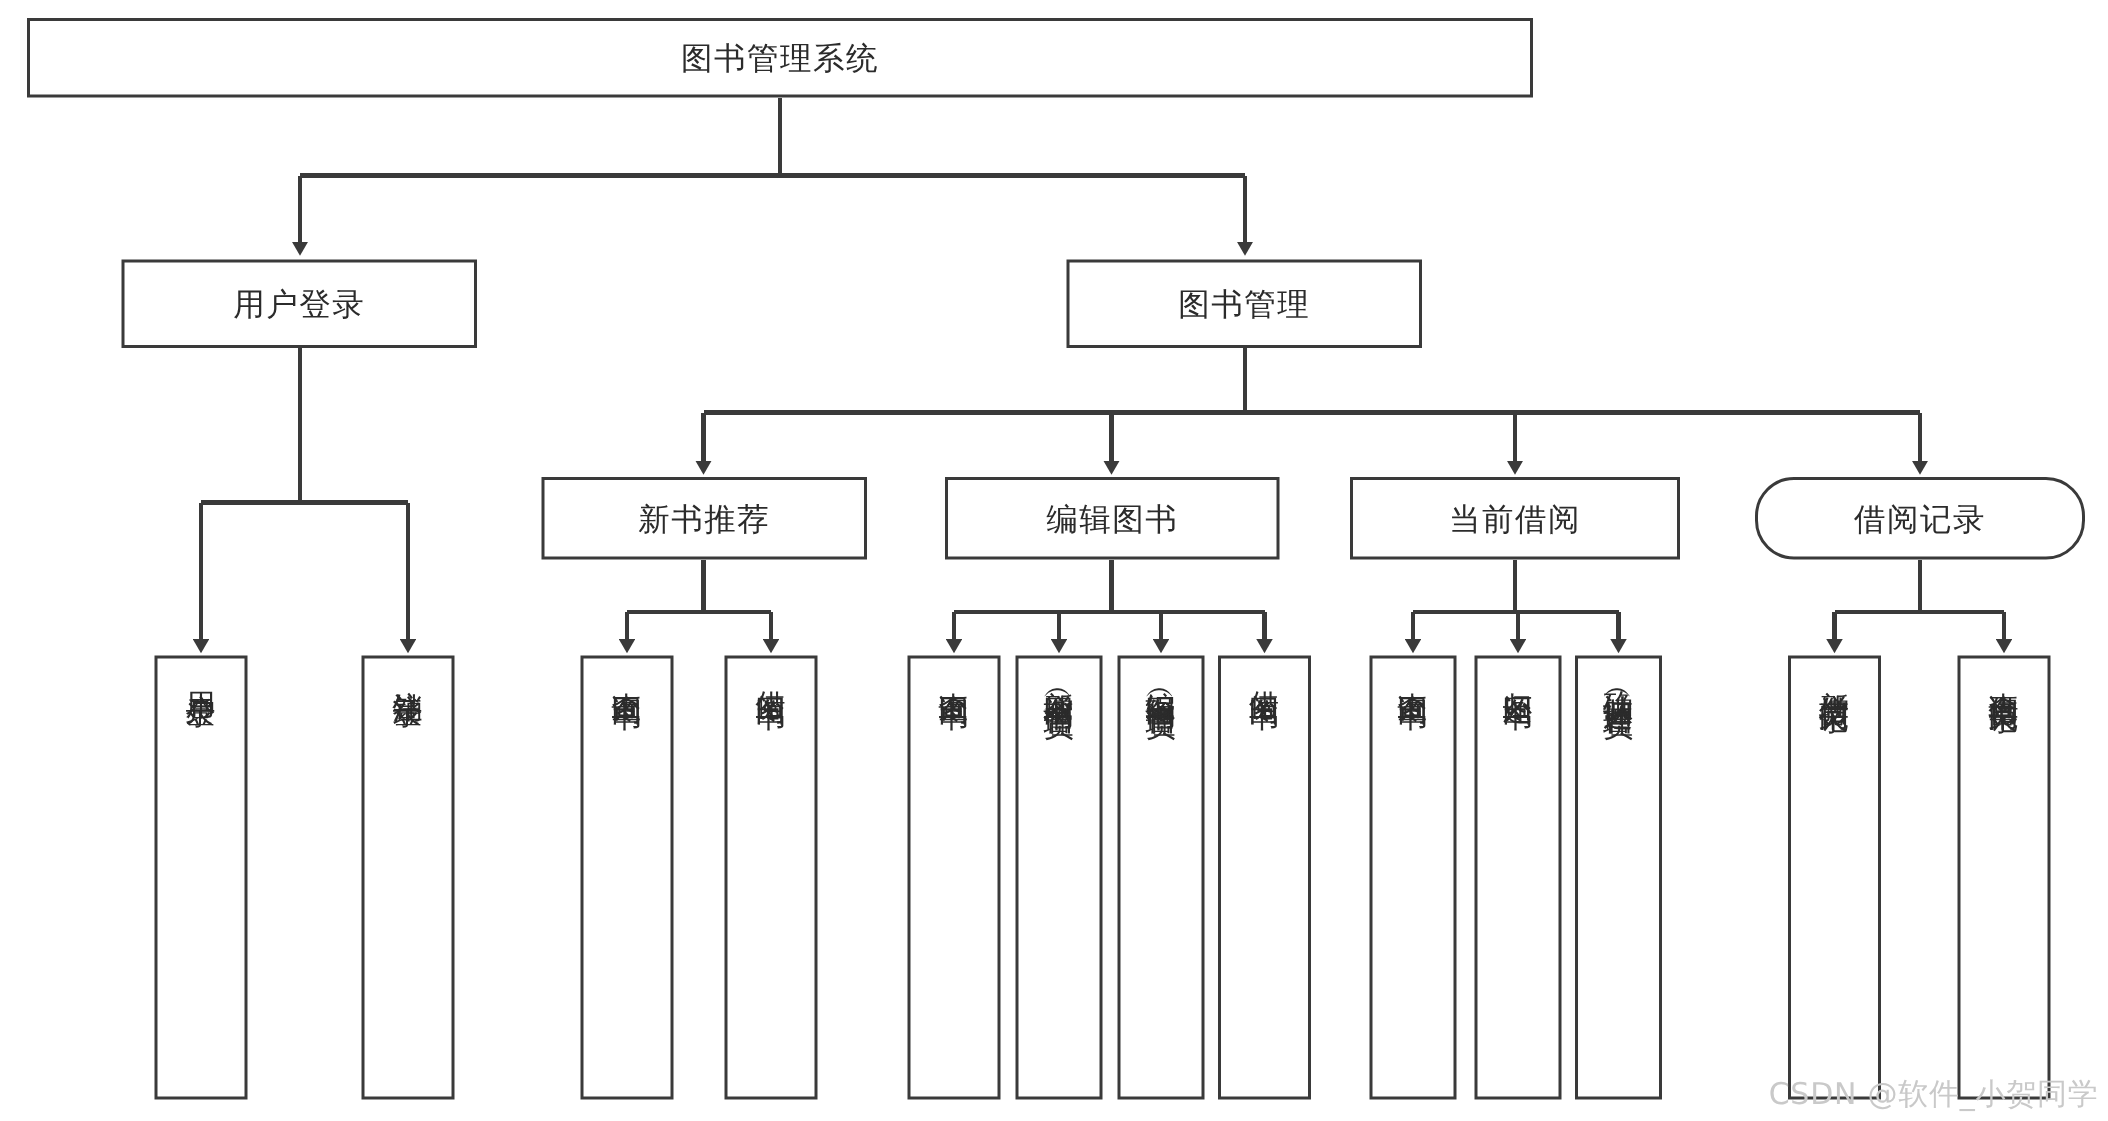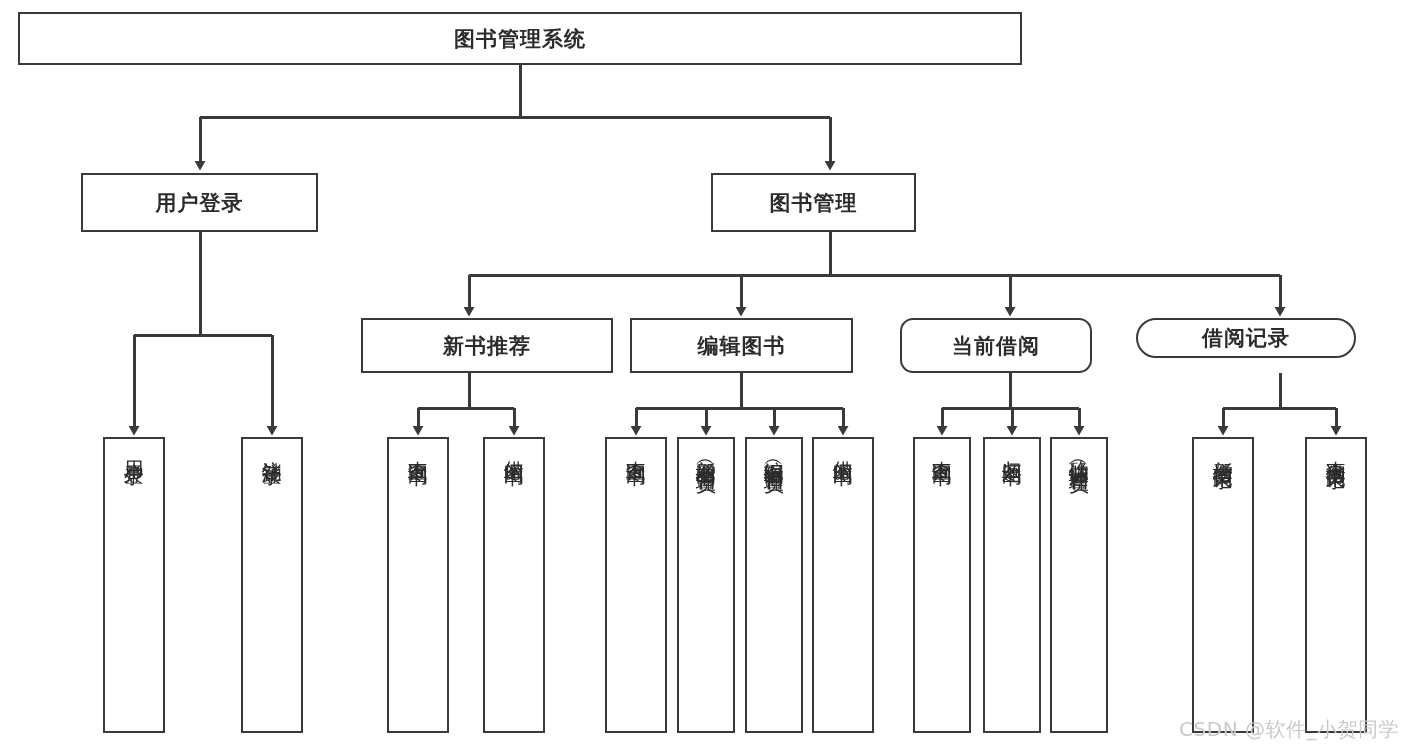--- a/index.html
+++ b/index.html
@@ -5,21 +5,21 @@
   html,body{margin:0;padding:0;background:#ffffff;}
   body{width:1405px;height:747px;overflow:hidden;
        font-family:"DejaVu Sans","Liberation Sans",sans-serif;}
   #stage{position:relative;width:1405px;height:747px;background:#fff;}
   svg#wires{position:absolute;left:0;top:0;width:1405px;height:747px;}
 
   .node{position:absolute;box-sizing:border-box;background:#ffffff;
         border:2.5px solid #3a3a3a;display:flex;align-items:center;
         justify-content:center;color:#2b2b2b;}
   .node.h{ 
-        font-size:21px;letter-spacing:1px;font-weight:bold;}
+        font-size:21px;letter-spacing:1px;}
   .node.root{font-size:21px;}
   .node.v{ 
         align-items:flex-start;padding-top:6px;}
   .vtext{writing-mode:vertical-rl;text-orientation:upright;
          font-size:20px;line-height:1.12;letter-spacing:2px;
          white-space:nowrap;text-align:center;}
   .vwrap{width:100%;display:flex;justify-content:center;}
 
   .watermark{position:absolute;right:6px;bottom:4px;font-size:20px;
              color:#c9c9c9;letter-spacing:0.5px;white-space:nowrap;}
@@ -79,34 +79,34 @@
     </g>
   </svg>
 
   <div class="node h root" id="n-root" style="left: 18px; top: 12px; width: 1004px; height: 53px;">
       <span>图书管理系统</span>
     </div>
 
   <div class="node h" id="n-l2-0" style="left: 81px; top: 173px; width: 237px; height: 59px;">
       <span>用户登录</span>
     </div>
-  <div class="node h" id="n-l2-1" style="left: 711px; top: 173px; width: 205px; height: 59px;">
+  <div class="node h" id="n-l2-1" style="left: 711px; top: 173px; width: 237px; height: 59px;">
       <span>图书管理</span>
     </div>
 
-  <div class="node h" id="n-l3-0" style="left: 361px; top: 318px; width: 252px; height: 55px; text-align: center;">
+  <div class="node h" id="n-l3-0" style="left: 361px; top: 318px; width: 217px; height: 55px; text-align: center;">
       <span>新书推荐</span>
     </div>
   <div class="node h" id="n-l3-1" style="left: 630px; top: 318px; width: 223px; height: 55px;">
       <span>编辑图书</span>
     </div>
-  <div class="node h" id="n-l3-2" style="left: 900px; top: 318px; width: 192px; height: 55px; border-radius: 13px;">
+  <div class="node h" id="n-l3-2" style="left: 900px; top: 318px; width: 220px; height: 55px;">
       <span>当前借阅</span>
     </div>
-  <div class="node h" id="n-l3-3" style="left: 1136px; top: 318px; width: 220px; height: 40px; border-radius: 26px;">
+  <div class="node h" id="n-l3-3" style="left: 1170px; top: 318px; width: 220px; height: 55px; border-radius: 26px;">
       <span>借阅记录</span>
     </div>
 
   <div class="node v" id="n-lf-0" style="left: 103px; top: 437px; width: 62px; height: 296px;">
       <div class="vwrap">
         <span class="vtext">用户登录</span>
       </div>
     </div>
   <div class="node v" id="n-lf-1" style="left: 241px; top: 437px; width: 62px; height: 296px;">
       <div class="vwrap">

